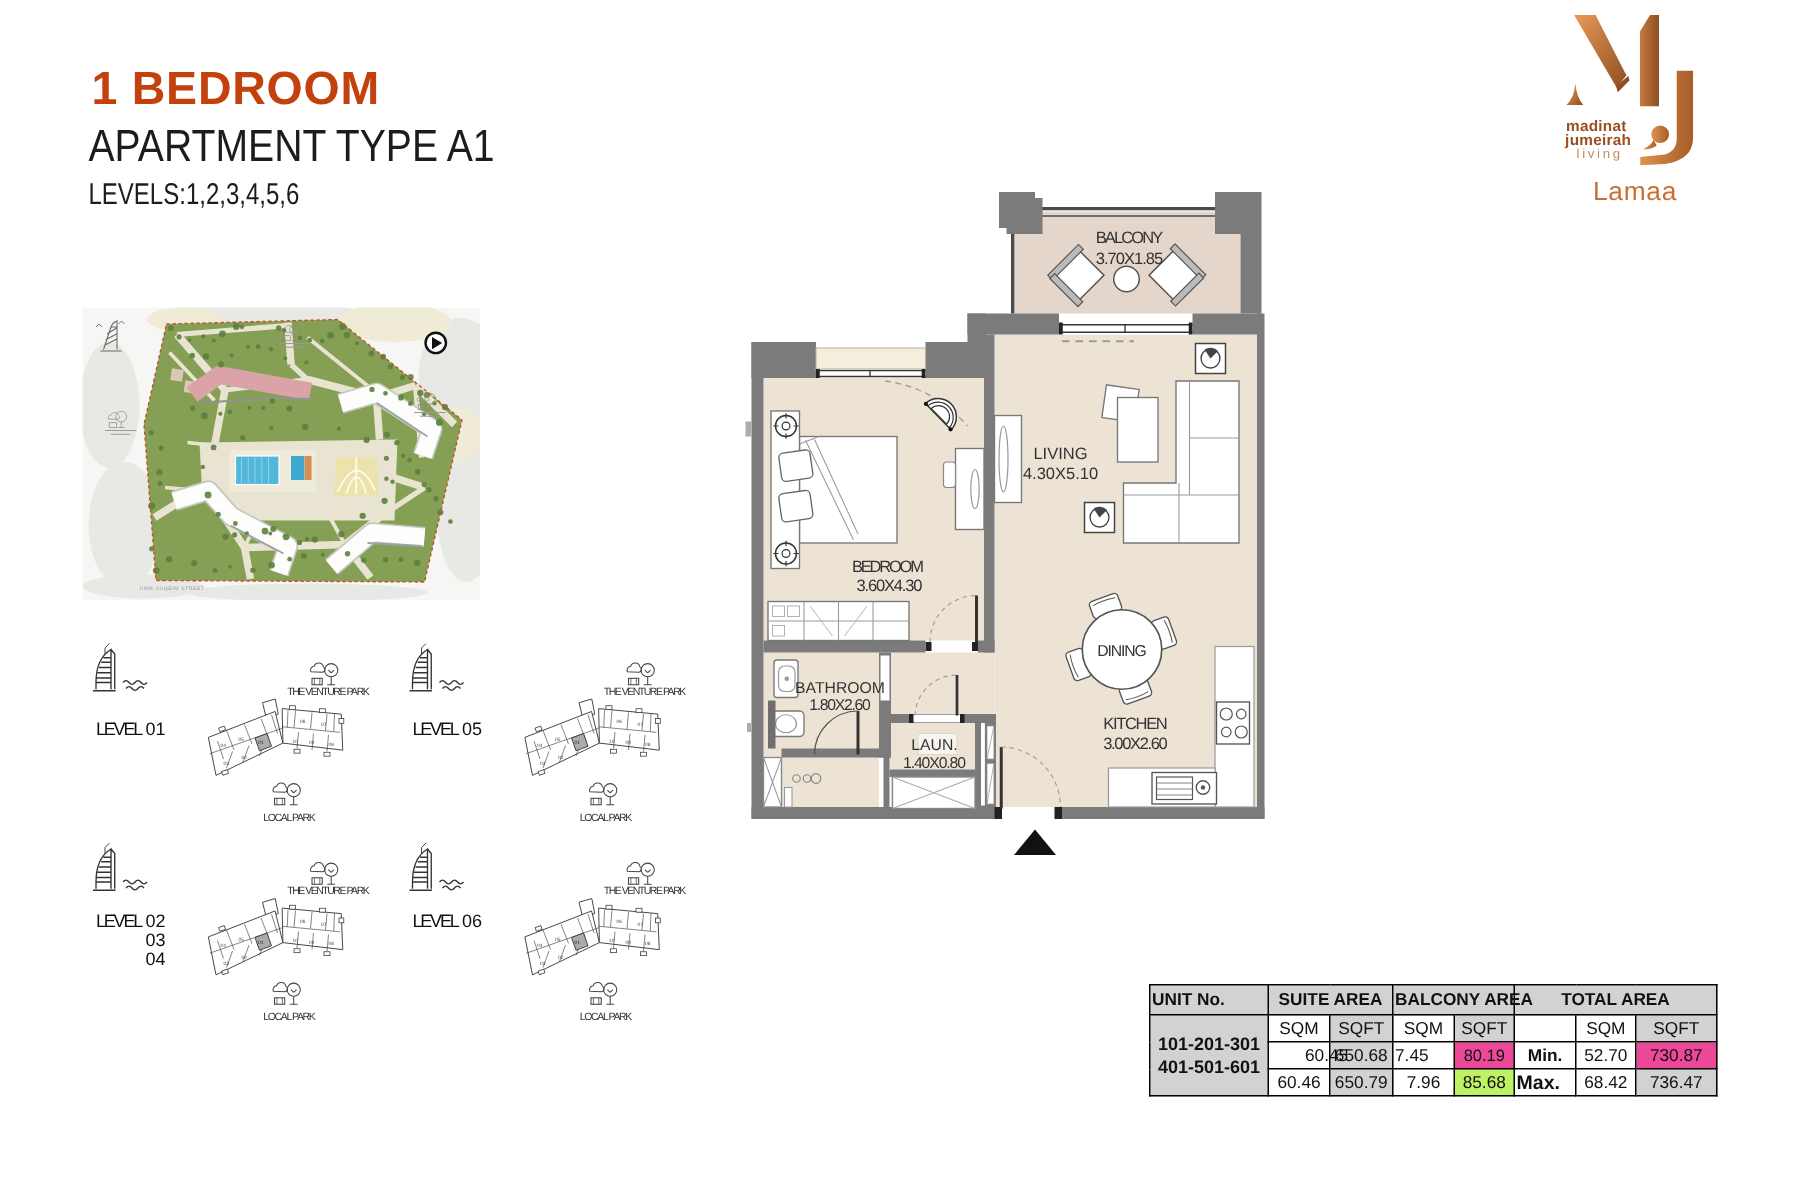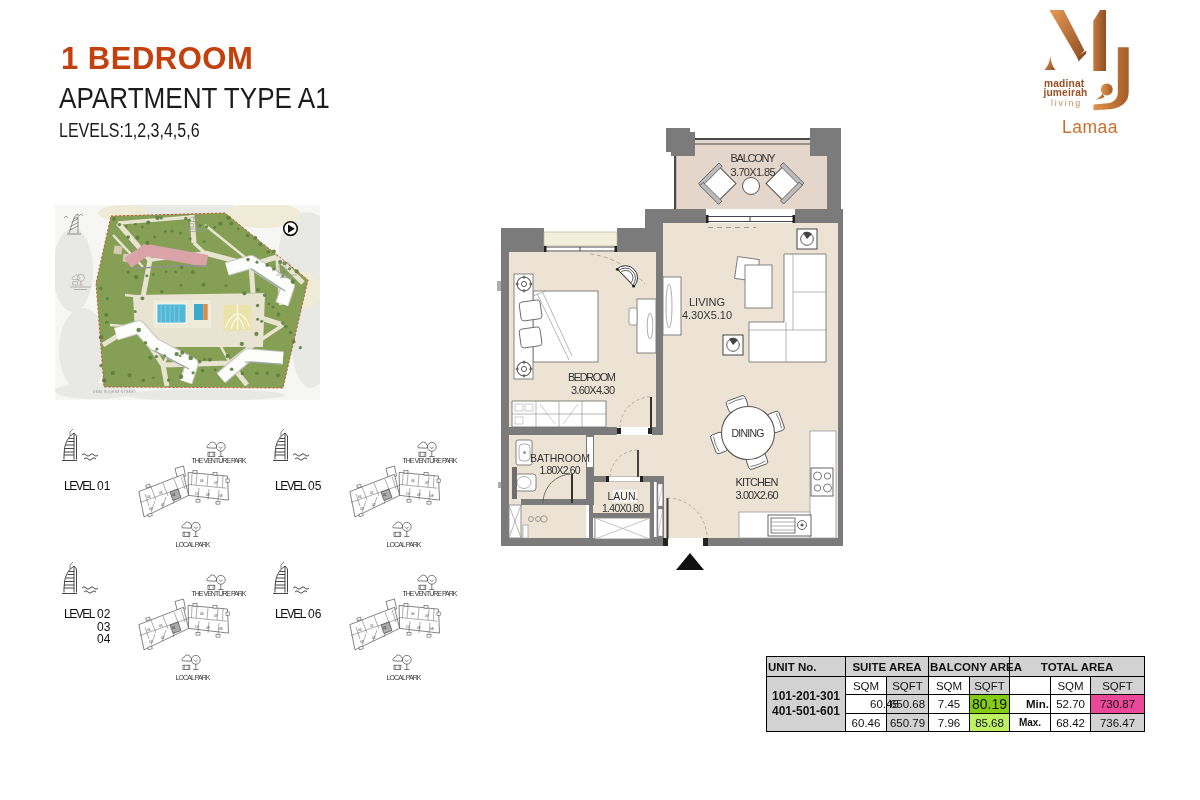--- a/index.html
+++ b/index.html
@@ -653,31 +653,31 @@
         <td style="border:1.6px solid #000;width:40px;text-align:center;font-size:11.5px;background:#D2D2D2;">SQFT</td>
         <td style="border:1.6px solid #000;width:38px;text-align:center;font-size:11.5px;">SQM</td>
         <td style="border:1.6px solid #000;width:38px;text-align:center;font-size:11.5px;background:#D2D2D2;">SQFT</td>
         <td style="border:1.6px solid #000;width:38px;"></td>
         <td style="border:1.6px solid #000;width:38px;text-align:center;font-size:11.5px;">SQM</td>
         <td style="border:1.6px solid #000;width:51px;text-align:center;font-size:11.5px;background:#D2D2D2;">SQFT</td>
       </tr>
       <tr style="height:18px;">
         <td style="border:1.6px solid #000;text-align:center;font-size:11.5px;padding-left:24px;">60.45</td>
         <td style="border:1.6px solid #000;text-align:center;font-size:11.5px;background:#D2D2D2;">650.68</td>
-        <td style="border:1.6px solid #000;text-align:center;font-size:11.5px;">7.45</td>
-        <td style="border:1.6px solid #000;text-align:center;font-size:14px;background:#84cc16;">80.19</td>
-        <td style="border:1.6px solid #000;text-align:right;font-weight:bold;font-size:11.5px;">Min.</td>
+        <td style="border:1.6px solid #000;text-align:left;font-size:11.5px;">7.45</td>
+        <td style="border:1.6px solid #000;text-align:center;font-size:11px;background:#ec4899;">80.19</td>
+        <td style="border:1.6px solid #000;text-align:center;font-weight:bold;font-size:11.5px;">Min.</td>
         <td style="border:1.6px solid #000;text-align:center;font-size:11.5px;">52.70</td>
         <td style="border:1.6px solid #000;text-align:center;font-size:11.5px;background:#ec4899;">730.87</td>
       </tr>
       <tr style="height:18px;">
         <td style="border:1.6px solid #000;text-align:center;font-size:11.5px;">60.46</td>
         <td style="border:1.6px solid #000;text-align:center;font-size:11.5px;background:#D2D2D2;">650.79</td>
         <td style="border:1.6px solid #000;text-align:center;font-size:11.5px;">7.96</td>
         <td style="border:1.6px solid #000;text-align:center;font-size:11.5px;background:#bef264;margin-top:48px;">85.68</td>
-        <td style="border:1.6px solid #000;text-align:center;font-weight:bold;font-size:10px;">Max.</td>
+        <td style="border:1.6px solid #000;text-align:left;font-weight:bold;font-size:13px;">Max.</td>
         <td style="border:1.6px solid #000;text-align:center;font-size:11.5px;">68.42</td>
         <td style="border:1.6px solid #000;text-align:center;font-size:11.5px;background:#D2D2D2;">736.47</td>
       </tr>
     </tbody>
       </table>
   </div>
 </div>
 
 </body></html>

